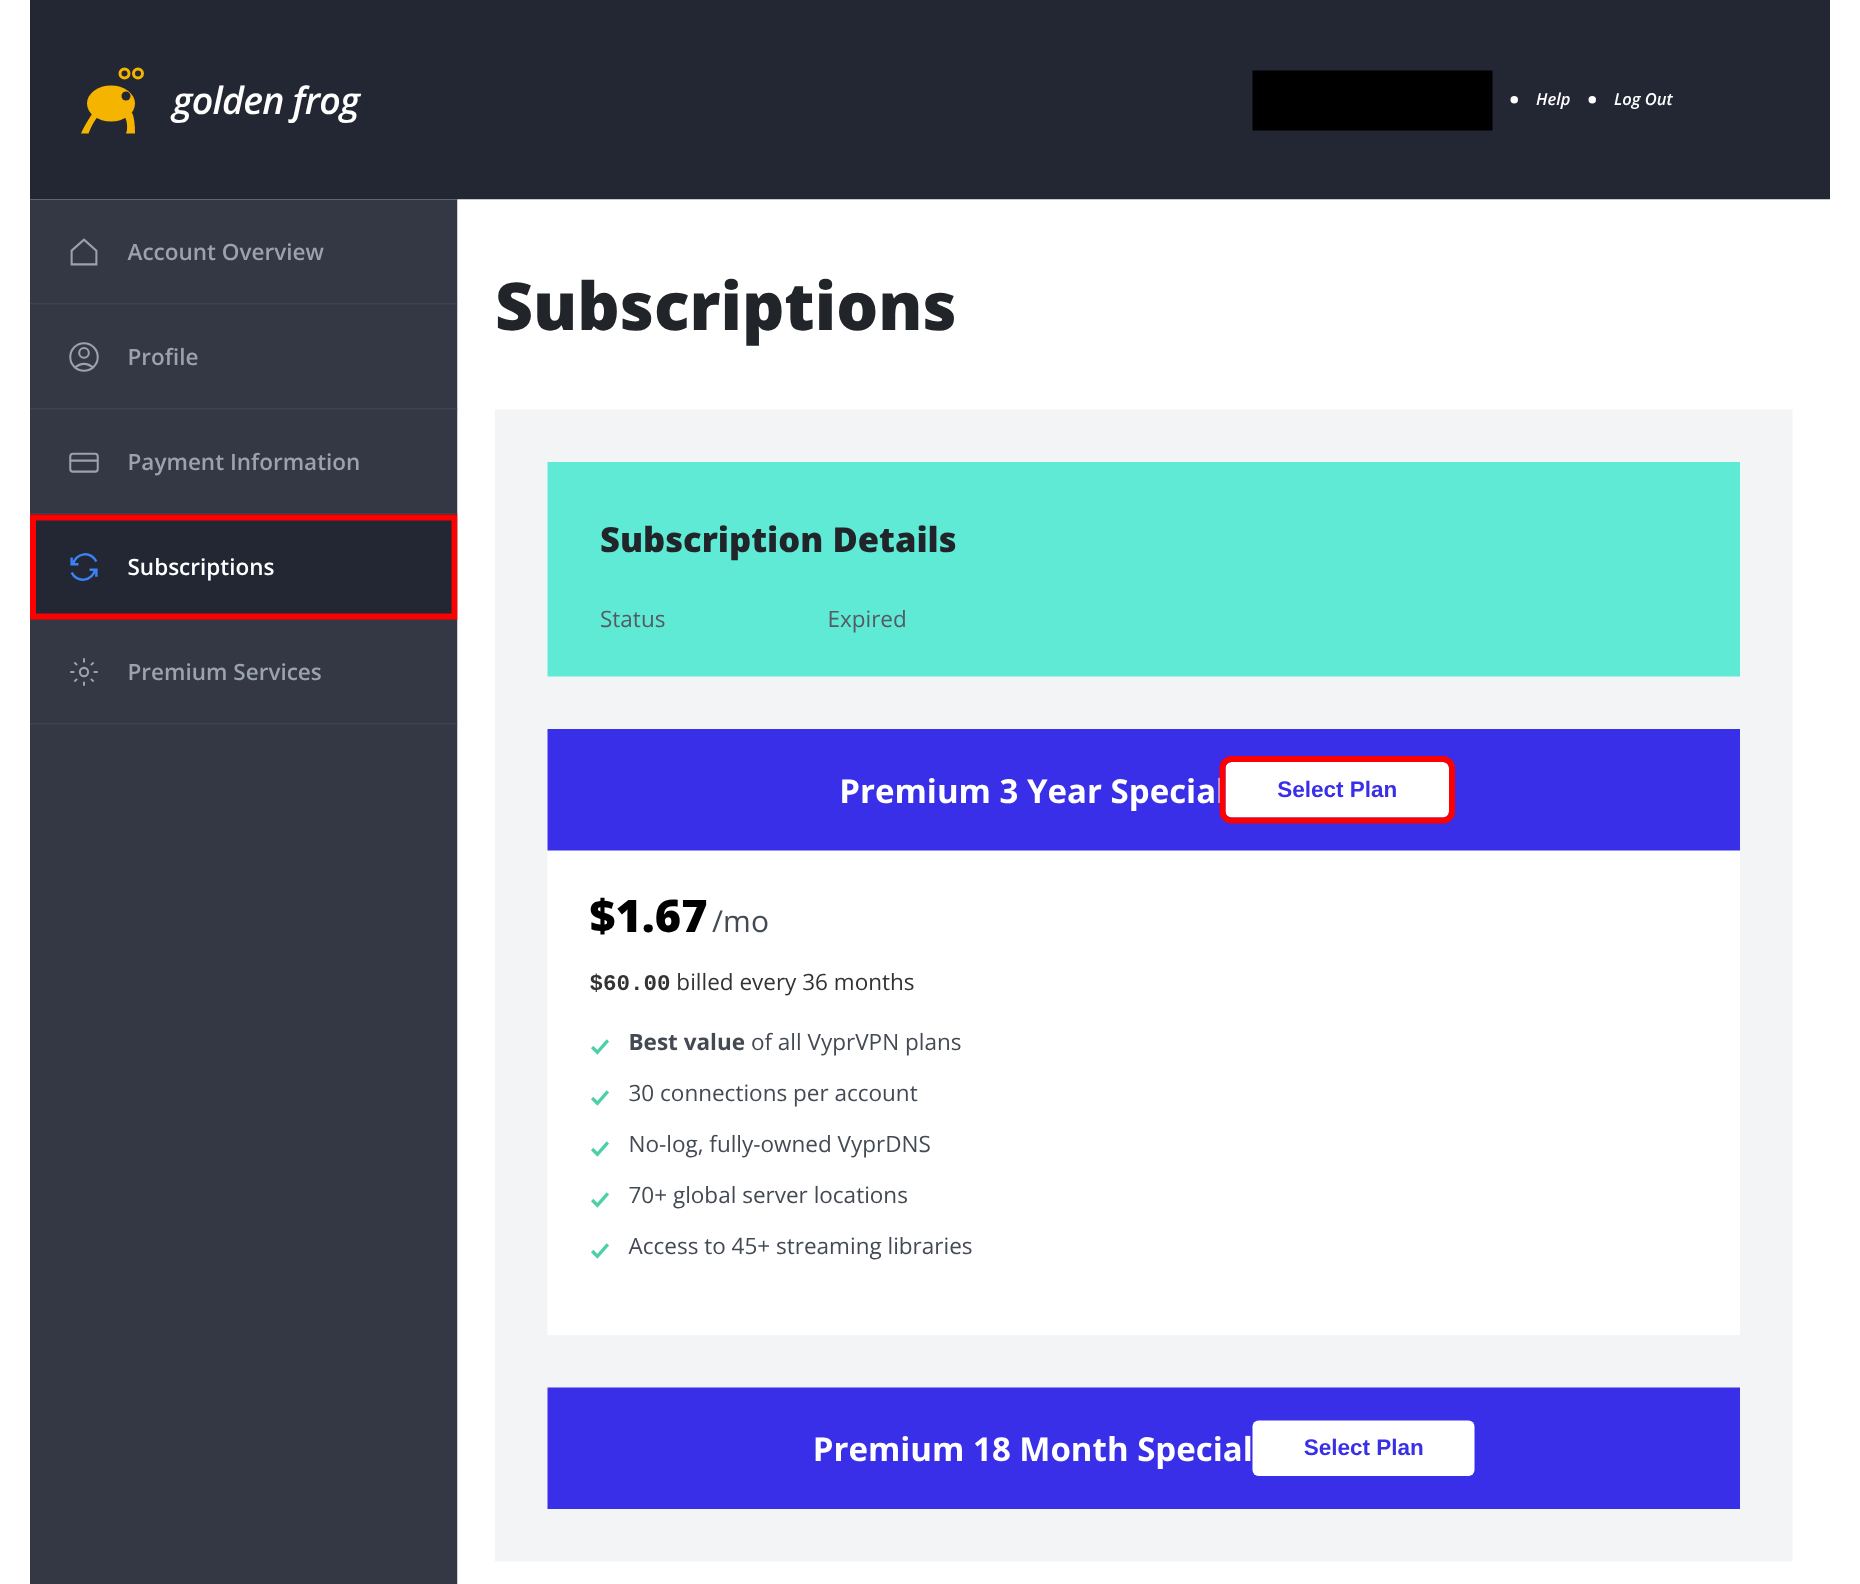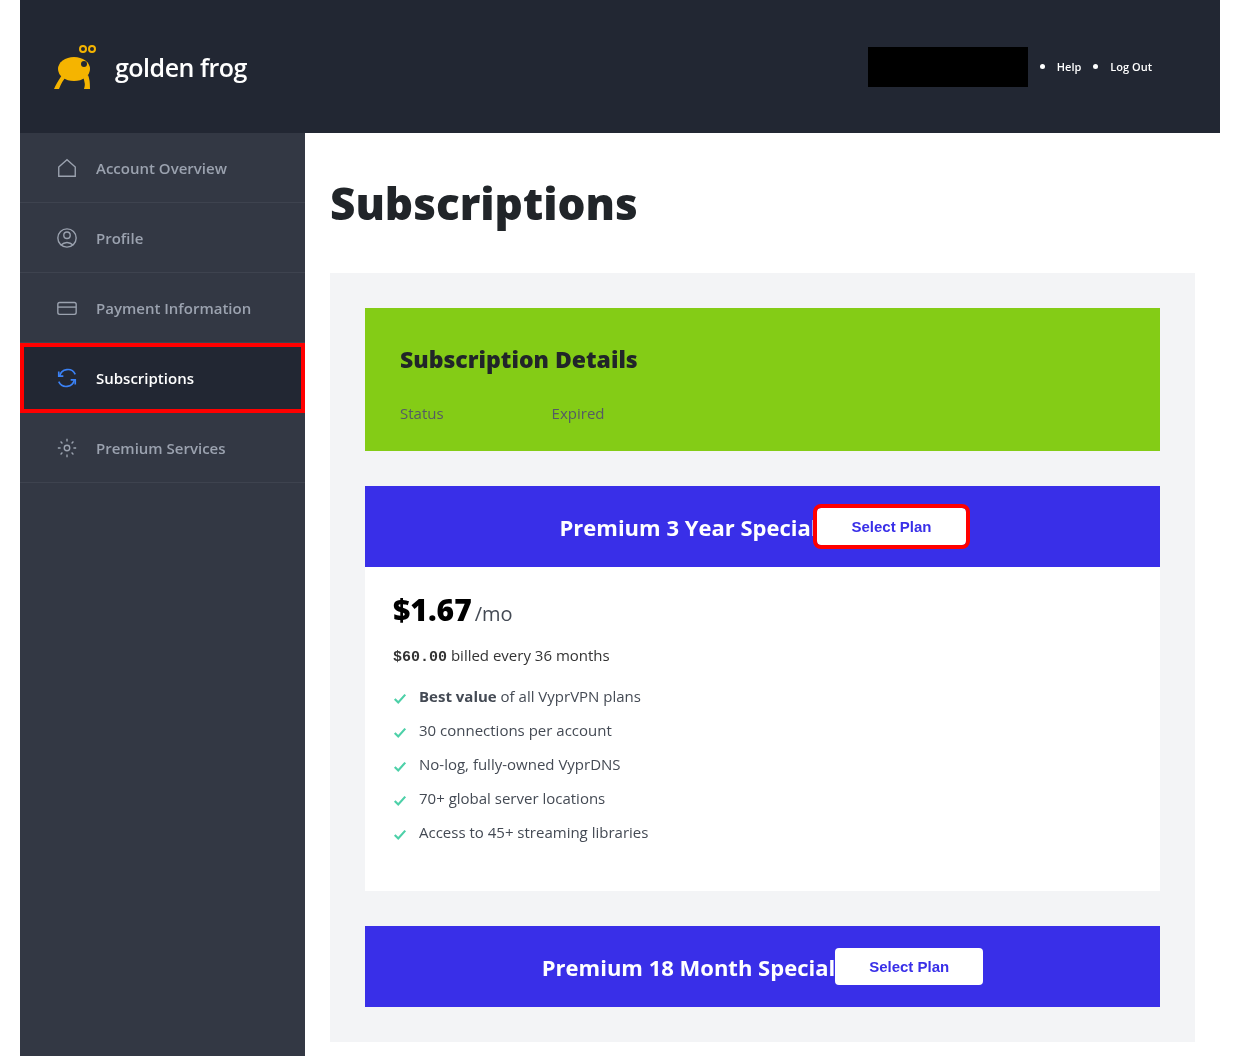--- a/index.html
+++ b/index.html
@@ -1,34 +1,34 @@
 <!DOCTYPE html>
 <html><head>
   <meta charset="utf-8">
   <style>
     * { box-sizing: border-box; margin: 0; padding: 0; }
     body { font-family: -apple-system, BlinkMacSystemFont, "Open Sans", "Segoe UI", Roboto, Arial, sans-serif; background: #fff; width: 1240px; }
     .page-wrap { margin: 0 20px; }
-    .top-header { background: #222733; height: 133px; display: flex; align-items: center; justify-content: space-between; padding: 0 68px 0 30px; }
+    .top-header { background: #222733; height: 133px; display: flex; align-items: center; justify-content: space-between; padding: 0 105px 0 30px; font-style: italic; }
     .logo-wrap { display: flex; align-items: center; gap: 10px; }
     .logo-text { color: #fff; font-size: 25px; font-weight: 600; letter-spacing: -0.5px; }
     .header-right { display: flex; align-items: center; gap: 12px; color: #fff; font-size: 11px; font-weight: 600; }
     .black-block { width: 160px; height: 40px; background: #000; }
     .dot { width: 5px; height: 5px; border-radius: 50%; background: #fff; }
     .header-link { color: #fff; cursor: pointer; }
     .body-wrap { display: flex; }
     .sidebar { width: 285px; background: #333844; flex-shrink: 0; min-height: 875px; }
-    .sidebar-item { display: flex; align-items: center; gap: 18px; height: 70px; padding: 0 36px; border-bottom: 1px solid #3e434f; cursor: pointer; color: #9ba2af; font-size: 15px; font-weight: 600; }
+    .sidebar-item { display: flex; align-items: center; gap: 18px; height: 70px; padding: 0 25px; border-bottom: 1px solid #3e434f; cursor: pointer; color: #9ba2af; font-size: 15px; font-weight: 600; }
     .sidebar-item.active { background: #222733; color: #fff; }
     .sidebar-item.highlighted { outline: 4px solid #f00; outline-offset: -4px; }
     .sb-icon { width: 22px; height: 22px; display: flex; align-items: center; justify-content: center; }
     .main { flex: 1; background: #fff; padding: 40px 25px; min-width: 0; }
     .page-title { font-size: 44px; font-weight: 800; color: #212529; margin-bottom: 40px; }
     .content-bg { background: #f3f4f6; padding: 35px; }
-    .details-card { background: #84cc16; padding: 35px 35px 28px; margin-bottom: 35px; }
+    .details-card { background: #5eead4; padding: 35px 35px 28px; margin-bottom: 35px; }
     .details-heading { font-size: 23px; font-weight: 800; color: #212529; margin-bottom: 28px; }
     .status-row { display: flex; gap: 108px; color: #555b65; font-size: 15px; }
     .plan-card { background: #fff; margin-bottom: 35px; }
     .plan-header { background: #392fe8; color: #fff; display: flex; align-items: center; justify-content: center; padding: 22px 25px; }
     .plan-title { font-size: 22px; font-weight: 700; }
     .select-btn { background: #fff; color: #392fe8; border: none; padding: 10px 34px; border-radius: 4px; font-size: 15px; font-weight: 700; cursor: pointer; }
     .select-btn.highlighted { outline: 4px solid #f00; outline-offset: 0px; }
     .plan-body { padding: 22px 28px 35px; }
     .price-line { display: flex; align-items: baseline; margin-bottom: 15px; }
     .price-amt { font-size: 30px; font-weight: 800; color: #000000; }

